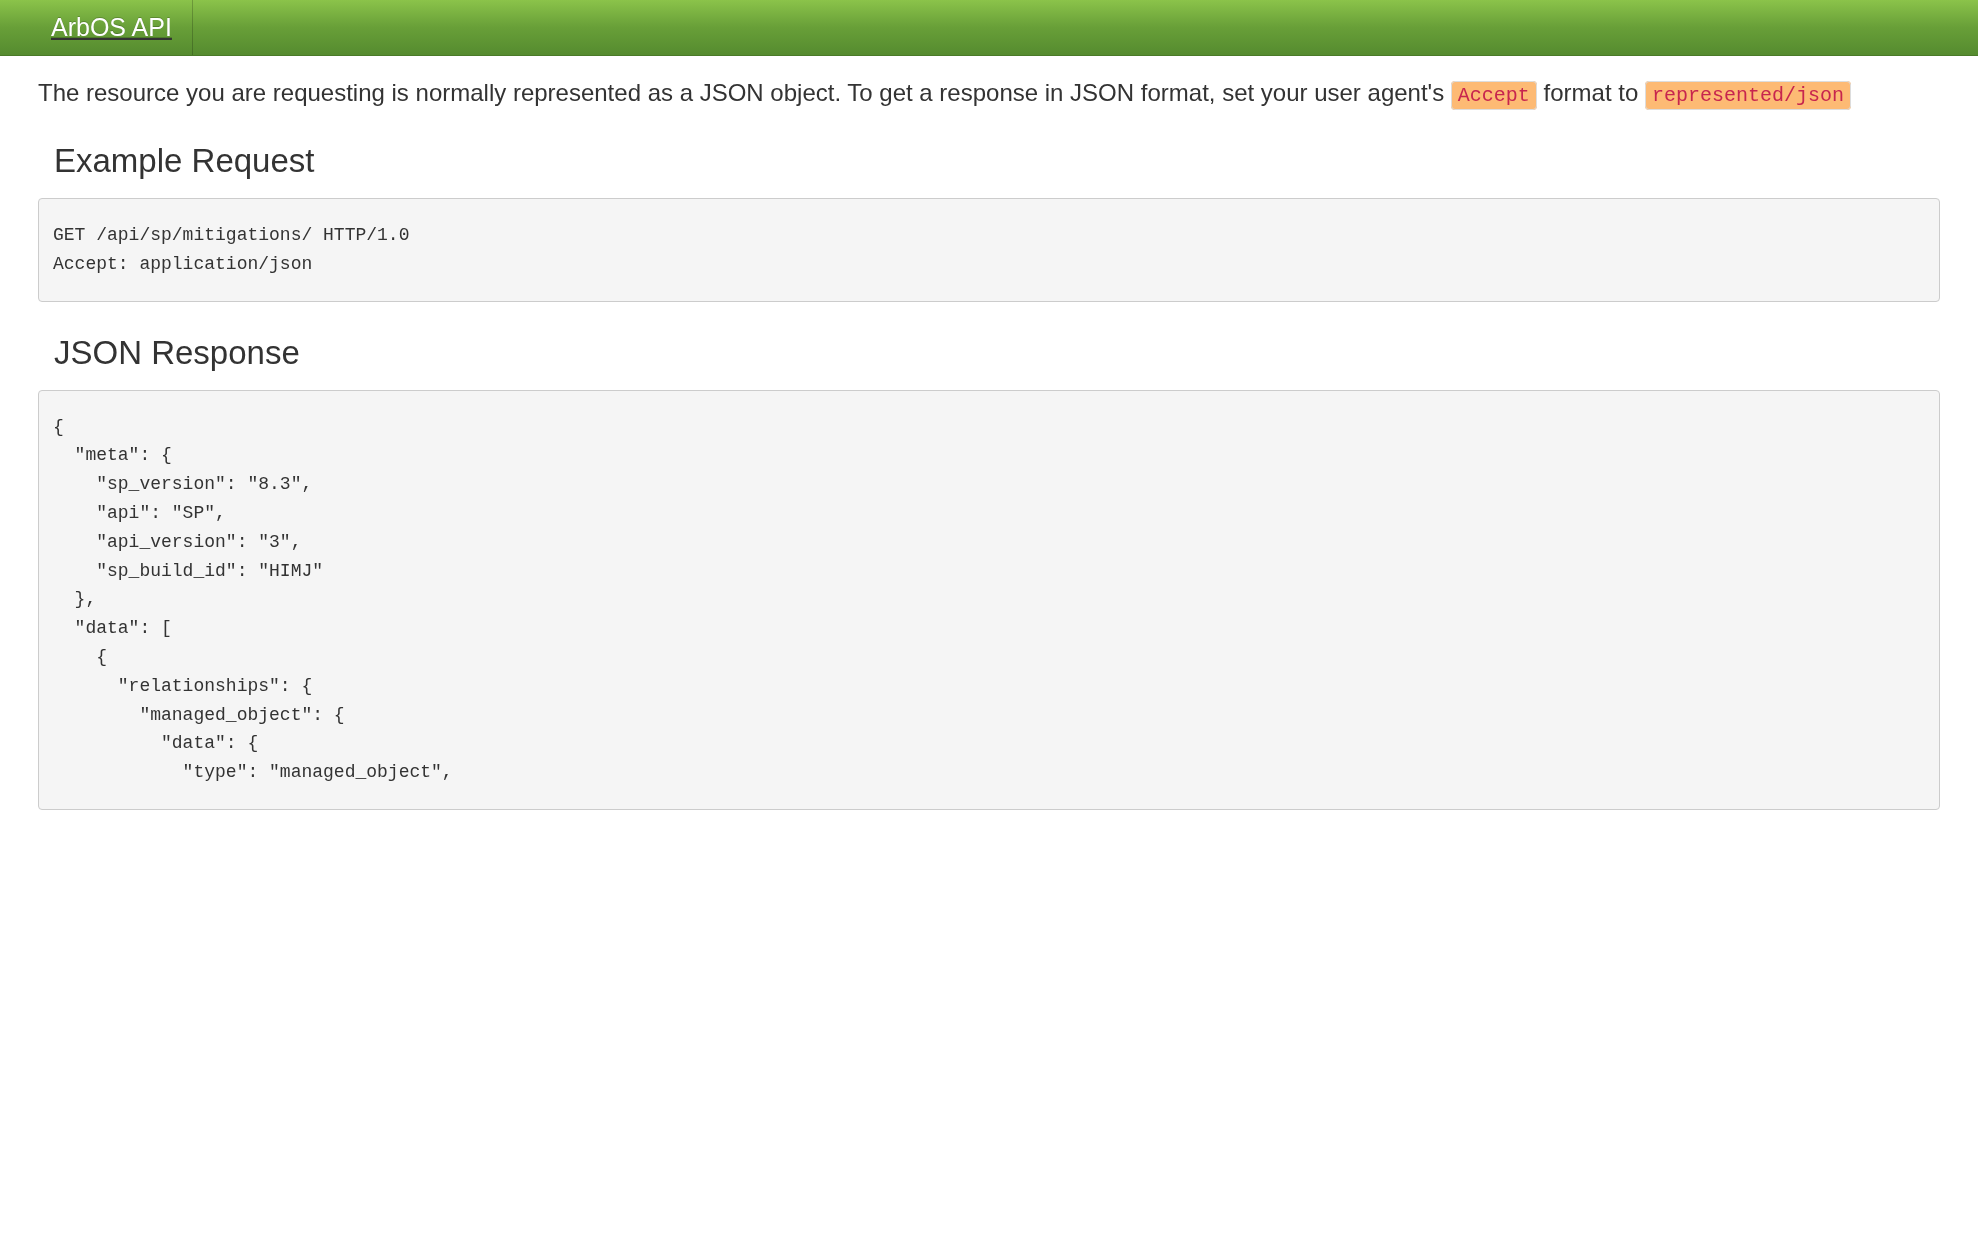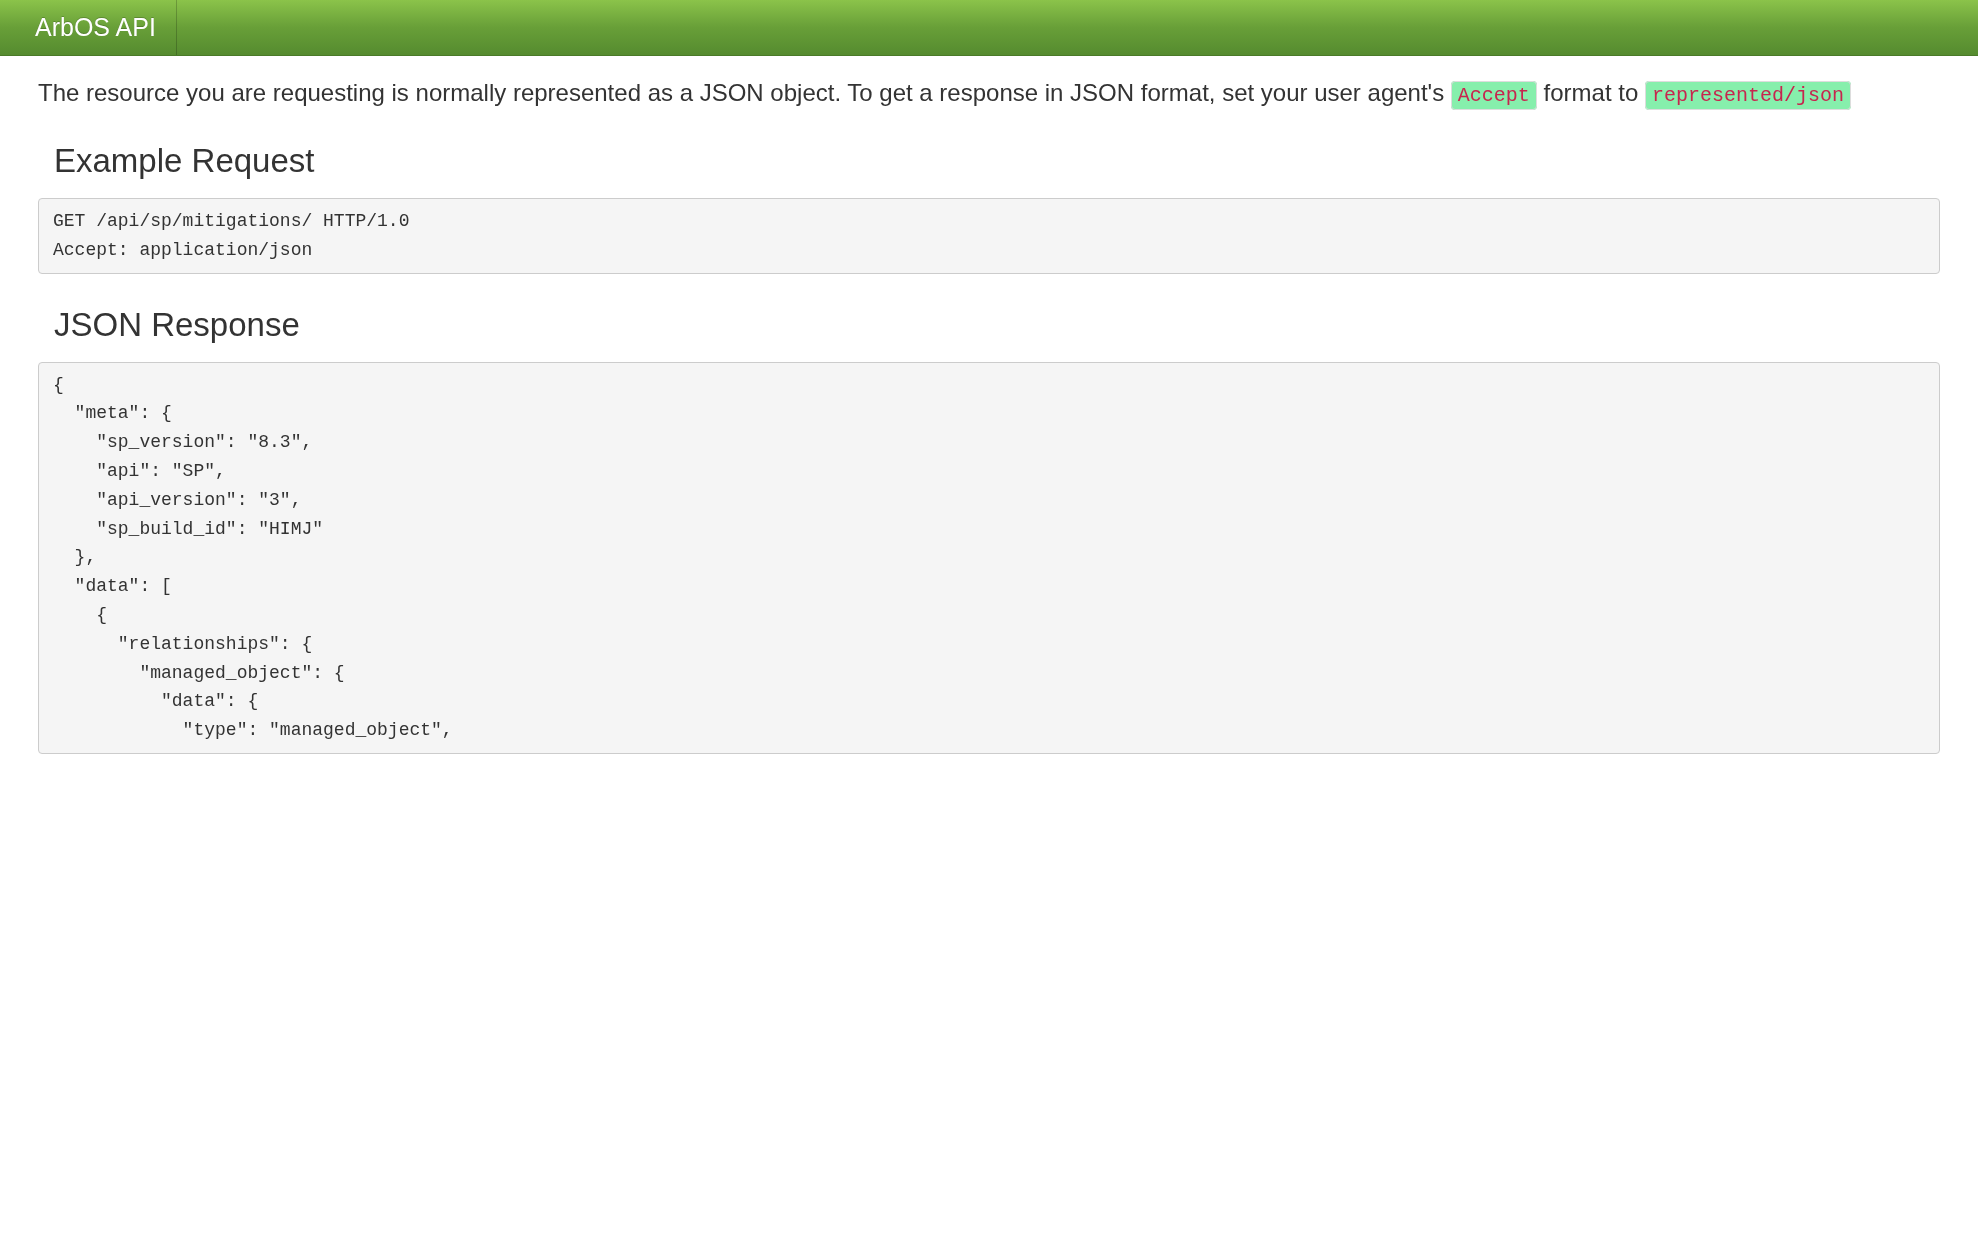--- a/index.html
+++ b/index.html
@@ -11,21 +11,22 @@
       font-family: "Helvetica Neue", Helvetica, Arial, sans-serif;
       color: #333;
       background: #fff;
     }
     .navbar {
       background: linear-gradient(to bottom, #8bc34a 0%, #689f38 50%, #558b2f 100%);
       border-bottom: 1px solid #4a7a28;
       height: 56px;
       display: flex;
       align-items: center;
-      padding: 0 20px;
+      padding: 0 36px;
+      text-decoration: underline;
     }
     .navbar-brand {
       color: #fff;
       font-size: 25px;
       font-weight: 500;
       padding: 0 20px;
       height: 100%;
       display: flex;
       align-items: center;
       border-right: 1px solid rgba(0,0,0,0.2);
@@ -46,21 +47,21 @@
     .lead {
       font-size: 24px;
       line-height: 1.4;
       color: #333;
       margin-bottom: 30px;
     }
     code.inline {
       font-family: Menlo, Monaco, Consolas, "Courier New", monospace;
       font-size: 20px;
       color: #c7254e;
-      background-color: #86efac;
+      background-color: #fdba74;
       padding: 2px 6px;
       border: 1px solid #ddd;
       border-radius: 4px;
       white-space: nowrap;
     }
     h2 {
       font-size: 33px;
       font-weight: 500;
       color: #333;
       margin-top: 32px;
@@ -68,21 +69,21 @@
       margin-left: 16px;
     }
     pre {
       font-family: Menlo, Monaco, Consolas, "Courier New", monospace;
       font-size: 18px;
       line-height: 1.6;
       color: #333;
       background-color: #f5f5f5;
       border: 1px solid #ccc;
       border-radius: 4px;
-      padding: 8px 14px;
+      padding: 22px 14px;
       white-space: pre;
       overflow-x: auto;
       margin-bottom: 20px;
     }
   </style>
 </head>
 <body>
 
 <nav class="navbar">
   <a class="navbar-brand">ArbOS API</a>

